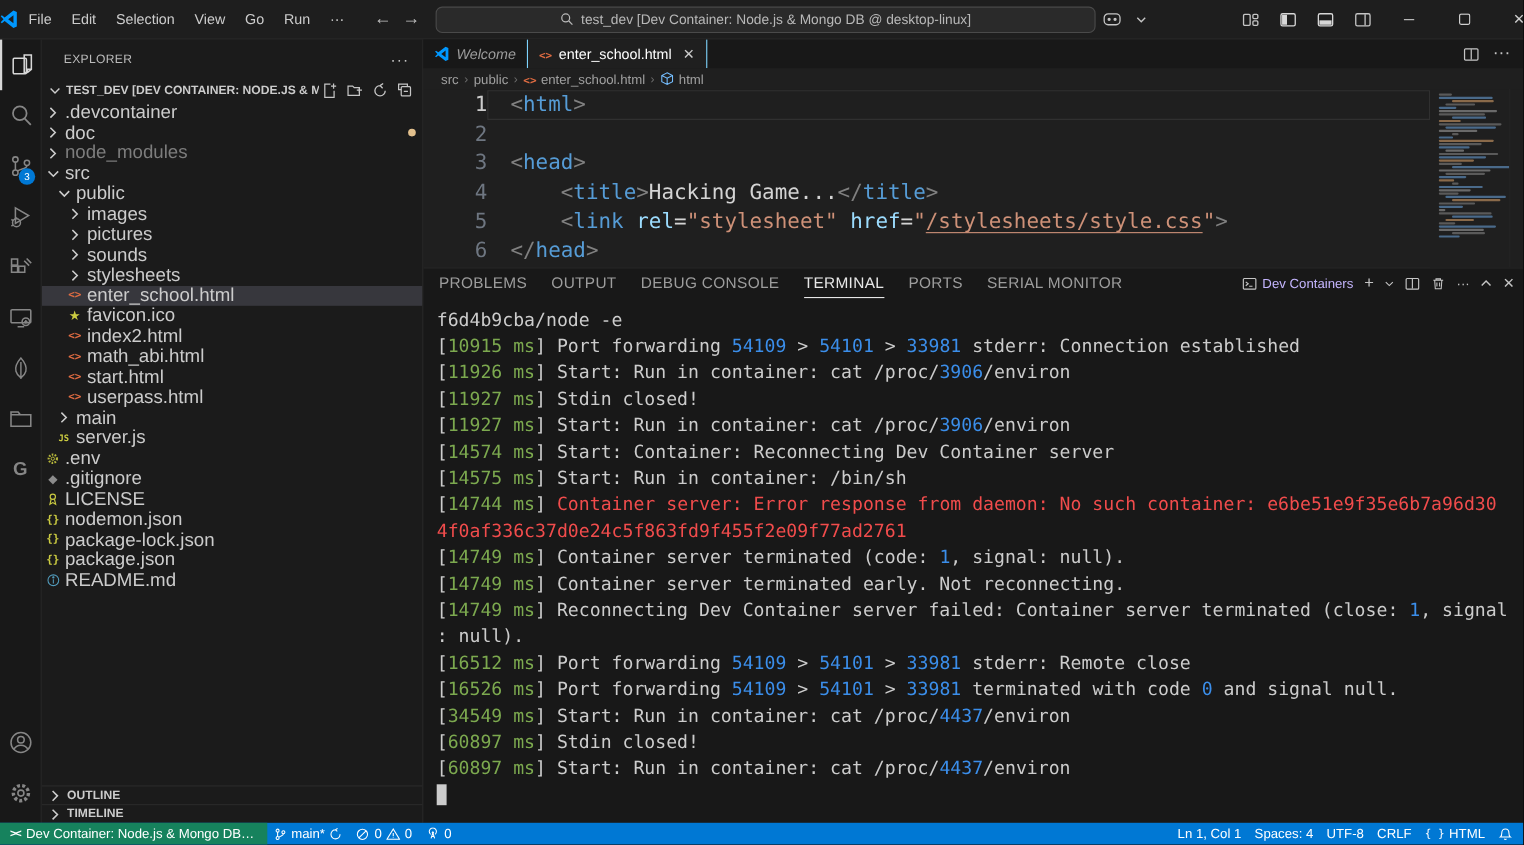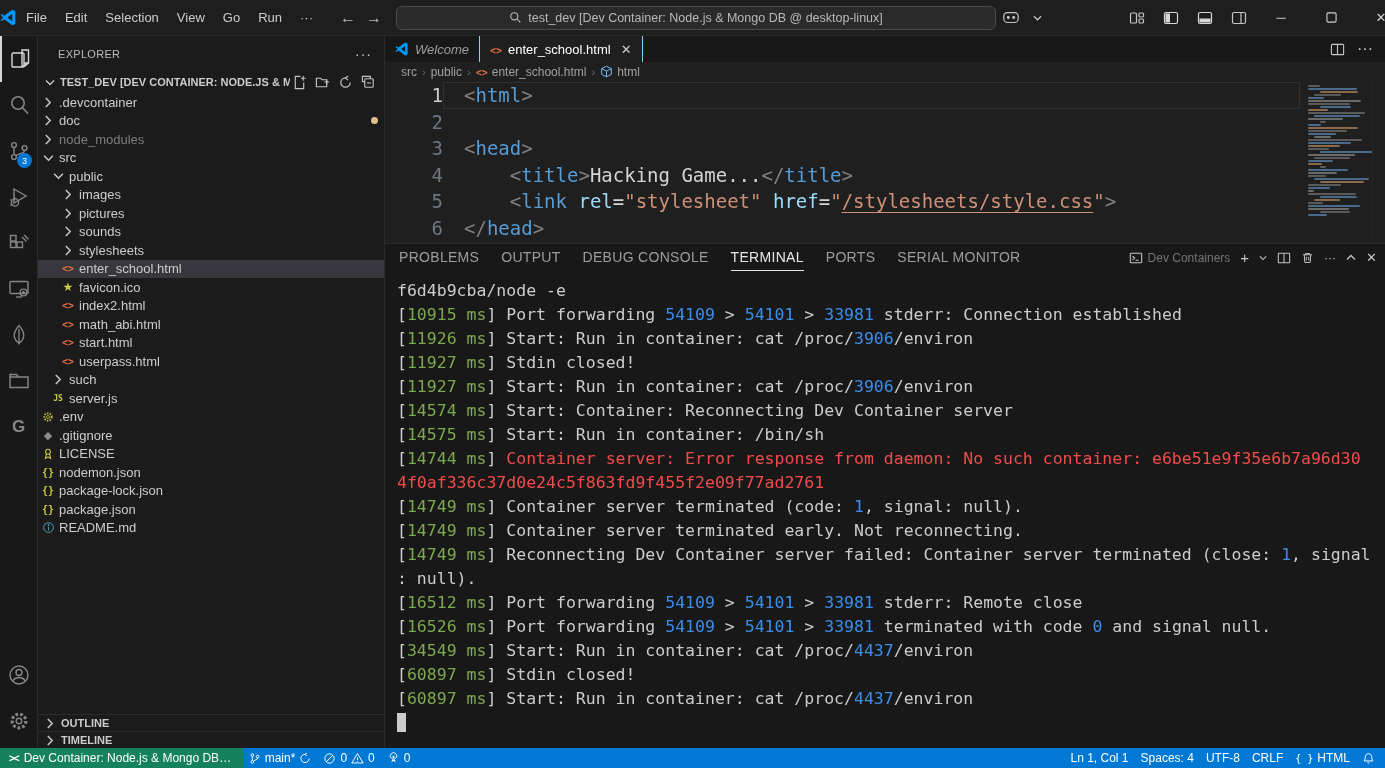--- a/index.html
+++ b/index.html
@@ -34,21 +34,21 @@
   #sidebar { width:347px; background:#1b1b1b; border-right:1px solid #2b2b2b; display:flex; flex-direction:column; font-size:13px; }
   #sb-header { height:35px; display:flex; align-items:center; padding:0 12px 0 20px; color:#bbbbbb; font-size:11px; letter-spacing:.3px; flex:0 0 auto; }
   #sb-header .more { margin-left:auto; color:#c5c5c5; font-size:14px; letter-spacing:1px; }
   #sb-section { height:22px; display:flex; align-items:center; gap:2px; padding:0 8px 0 4px; color:#cccccc; font-weight:700; font-size:11px; white-space:nowrap; overflow:hidden; }
   #sb-section .sec-label { overflow:hidden; text-overflow:clip; white-space:nowrap; flex:0 1 auto; }
   .sec-actions { margin-left:auto; display:flex; gap:8px; color:#c5c5c5; flex:0 0 auto; }
   #tree { flex:1 1 auto; overflow:hidden; }
   .trow { height:18.5px; display:flex; align-items:center; color:#cccccc; white-space:nowrap; padding-right:6px; }
   .trow.selected { background:#37373d; }
   .trow.muted .tlabel { color:#7d7d7d; }
-  .tlabel { margin-left:3px; font-size:13px; }
+  .tlabel { margin-left:3px; font-size:17px; }
   .tslot { width:16px; height:16px; display:flex; align-items:center; justify-content:center; flex:0 0 16px; color:#cccccc; }
   .tdot { margin-left:auto; width:7px; height:7px; border-radius:4px; background:#e2c08d; }
   .ficon { font-family:"DejaVu Sans Mono", monospace; font-size:10px; font-weight:bold; }
   .sb-bottom { border-top:1px solid #2b2b2b; height:17px; display:flex; align-items:center; gap:3px; padding-left:4px; color:#cccccc; font-weight:700; font-size:11px; }
 
   
   #editor-col { flex:1 1 auto; display:flex; flex-direction:column; min-width:0; }
   #tabbar { height:26px; background:#181818; display:flex; align-items:stretch; flex:0 0 26px; }
   .tab { display:flex; align-items:center; gap:6px; padding:0 10px; font-size:13px; color:#9d9d9d; background:#181818; border-right:1px solid #7dd3fc; }
   .tab.active { background:#1f1f1f; color:#ffffff; }
@@ -73,21 +73,21 @@
   #minimap { width:72px; flex:0 0 72px; padding:4px 6px; background:#1f1f1f; }
   .mm-line { height:2px; margin-bottom:1px; border-radius:1px; }
   #ed-scrollbar { width:13px; flex:0 0 13px; background:#1f1f1f; border-left:1px solid #252525; }
 
   
   #panel { flex:0 0 505px; background:#181818; border-top:1px solid #2b2b2b; display:flex; flex-direction:column; min-height:0; }
   #panel-header { height:27px; display:flex; align-items:center; padding:0 8px 0 14px; flex:0 0 27px; }
   .ptab { font-size:14px; color:#9d9d9d; margin-right:22px; letter-spacing:.3px; height:27px; display:flex; align-items:center; border-bottom:1px solid transparent; text-transform:uppercase; }
   .ptab.active { color:#e7e7e7; border-bottom-color:#e7e7e7; }
   #panel-actions { margin-left:auto; display:flex; align-items:center; gap:10px; color:#c5c5c5; font-size:12px; }
-  .pa-profile { display:flex; align-items:center; gap:5px; color:#737373; }
+  .pa-profile { display:flex; align-items:center; gap:5px; color:#c4b5fd; }
   #terminal { flex:1 1 auto; font-family:"DejaVu Sans Mono", monospace; font-size:16.5px; line-height:24px; padding:8px 4px 0 12px; overflow:hidden; color:#cccccc; }
   .tl { white-space:pre-wrap; min-height:24px; }
   .tc-d { color:#cccccc; } .tc-g { color:#7ca94f; } .tc-b { color:#3b8eea; } .tc-r { color:#f14c4c; }
   .term-cursor { display:inline-block; width:9px; height:19px; background:#cccccc; vertical-align:text-bottom; }
 
   
   #statusbar { height:20px; flex:0 0 20px; background:#0078d4; display:flex; align-items:center; font-size:12px; color:#ffffff; }
   #sb-remote { height:20px; background:#16825d; display:flex; align-items:center; gap:5px; padding:0 9px; max-width:250px; white-space:nowrap; }
   #sb-remote .rlabel { overflow:hidden; text-overflow:ellipsis; max-width:210px; }
   .sb-item { display:flex; align-items:center; gap:4px; padding:0 6px; height:20px; white-space:nowrap; }
@@ -400,21 +400,21 @@
               <span class="ficon" style="color:#e06c42">&lt;&gt;</span>
             </span>
             <span class="tlabel">userpass.html</span>
           </div>
           <div class="trow" style="padding-left: 12px;">
             <span class="tslot">
               <svg width="10" height="11" viewBox="0 0 6 10" fill="none" stroke="#cccccc" stroke-width="1.3">
                 <path d="M1 1 L5 5 L1 9"></path>
               </svg>
             </span>
-            <span class="tlabel">such</span>
+            <span class="tlabel">main</span>
           </div>
           <div class="trow" style="padding-left: 12px;">
             <span class="tslot">
               <span class="ficon" style="color:#cbcb41; font-size:8px;">JS</span>
             </span>
             <span class="tlabel">server.js</span>
           </div>
           <div class="trow" style="padding-left: 2px;">
             <span class="tslot">
               <svg width="12" height="12" viewBox="0 0 16 16" fill="none" stroke="#b7b73b" stroke-width="1.2">

